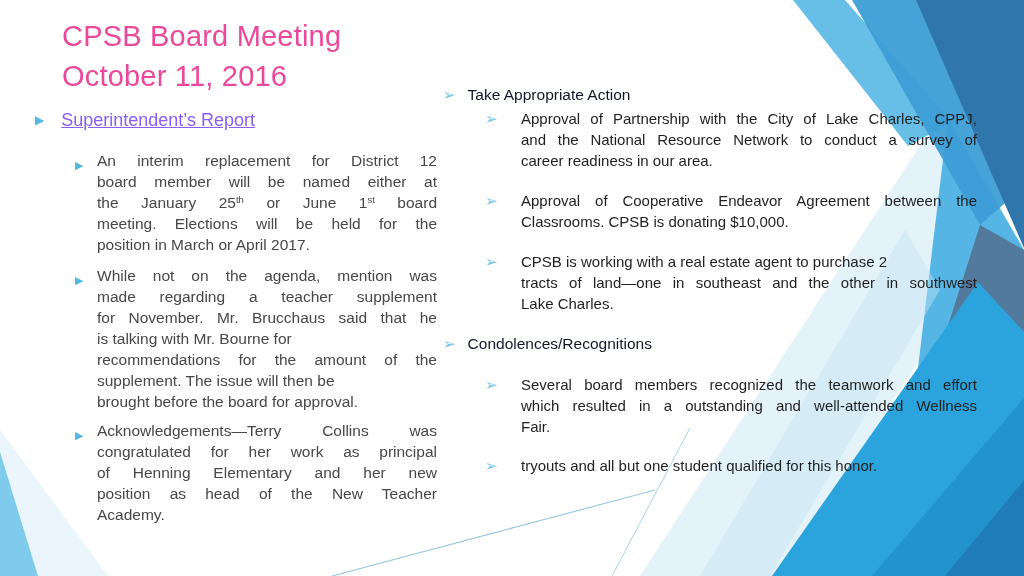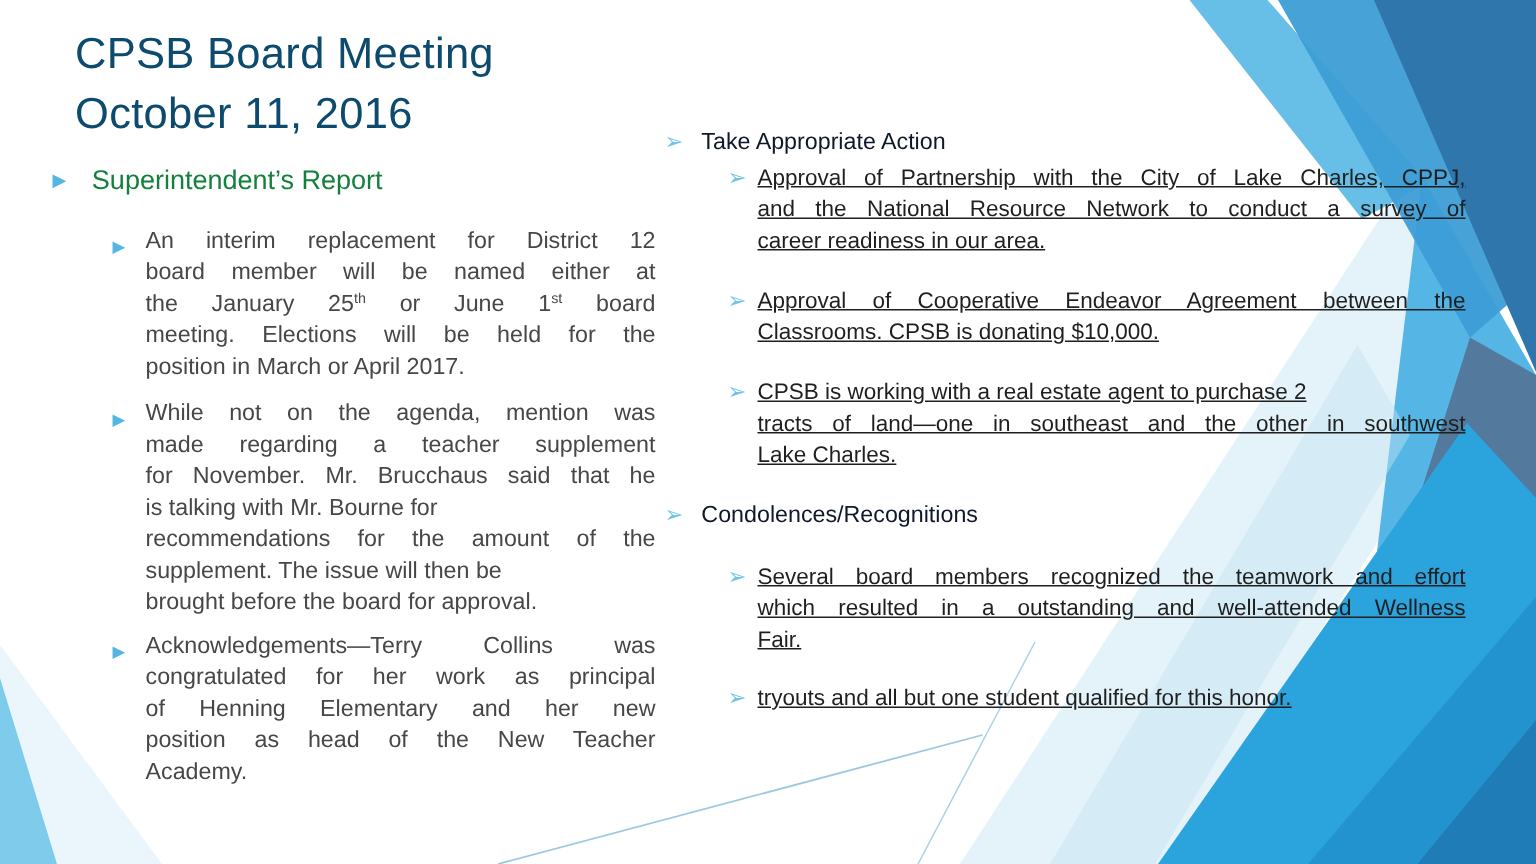--- a/index.html
+++ b/index.html
@@ -4,49 +4,49 @@
 <style>
   html,body{margin:0;padding:0;background:#888;}
   .slide{
     position:relative;width:1024px;height:576px;background:#ffffff;
     overflow:hidden;font-family:"Liberation Sans",sans-serif;
   }
   .bg{position:absolute;left:0;top:0;width:1024px;height:576px;z-index:0;}
   .content{position:relative;z-index:1;}
 
   .title{
-    position:absolute;left:50px;top:16px;
-    font-size:29px;line-height:40px;color:#0c4a6e;
+    position:absolute;left:62px;top:16px;
+    font-size:29px;line-height:40px;color:#ec4899;
     letter-spacing:0.2px;font-weight:400;
   }
 
   .left-col{position:absolute;left:35px;top:108px;width:410px;}
   .head-row{display:flex;align-items:flex-start;}
   .tri{color:#55B6E2;font-size:11px;line-height:21px;flex:0 0 auto;}
   .l1 .tri{font-size:12px;line-height:24px;margin-right:17px;}
-  .l1-text{font-size:18px;line-height:24px;color:#15803d;}
+  .l1-text{font-size:18px;line-height:24px;color:#8b5cf6;text-decoration:underline;}
 
   .l-item{
     position:relative;margin-left:40px;width:362px;padding-left:0;
     font-size:15.5px;line-height:21px;color:#474747;
   }
   .l-item .tri{position:absolute;left:0;top:5px;}
   .l-body{margin-left:22px;}
 
   .right-col{position:absolute;left:443px;top:84px;width:540px;}
   .arrow{color:#6FC2E8;font-size:15px;line-height:21px;flex:0 0 auto;}
   .r-head .arrow{margin-right:12px;}
   .r-head-text{font-size:15.5px;line-height:21px;color:#0f172a;}
 
   .r-item{
     position:relative;margin-left:42px;width:492px;
     font-size:15px;line-height:21px;color:#1F1F1F;
   }
   .r-item .arrow{position:absolute;left:0;top:0;}
-  .r-body{margin-left:20px;text-decoration:underline;}
+  .r-body{margin-left:36px;}
 
   .jline{white-space:nowrap;text-align:justify;text-align-last:justify;}
   .pline{white-space:nowrap;}
   sup{font-size:9.5px;vertical-align:5px;line-height:0;}
 
   
   .m-i1{margin-top:18px;} .m-i2{margin-top:10px;} .m-i3{margin-top:8px;}
   .m-ra{margin-top:3px;} .m-rb{margin-top:19px;} .m-rc{margin-top:19px;}
   .m-h2{margin-top:19px;} .m-rd{margin-top:20px;} .m-re{margin-top:18px;}
 </style>

